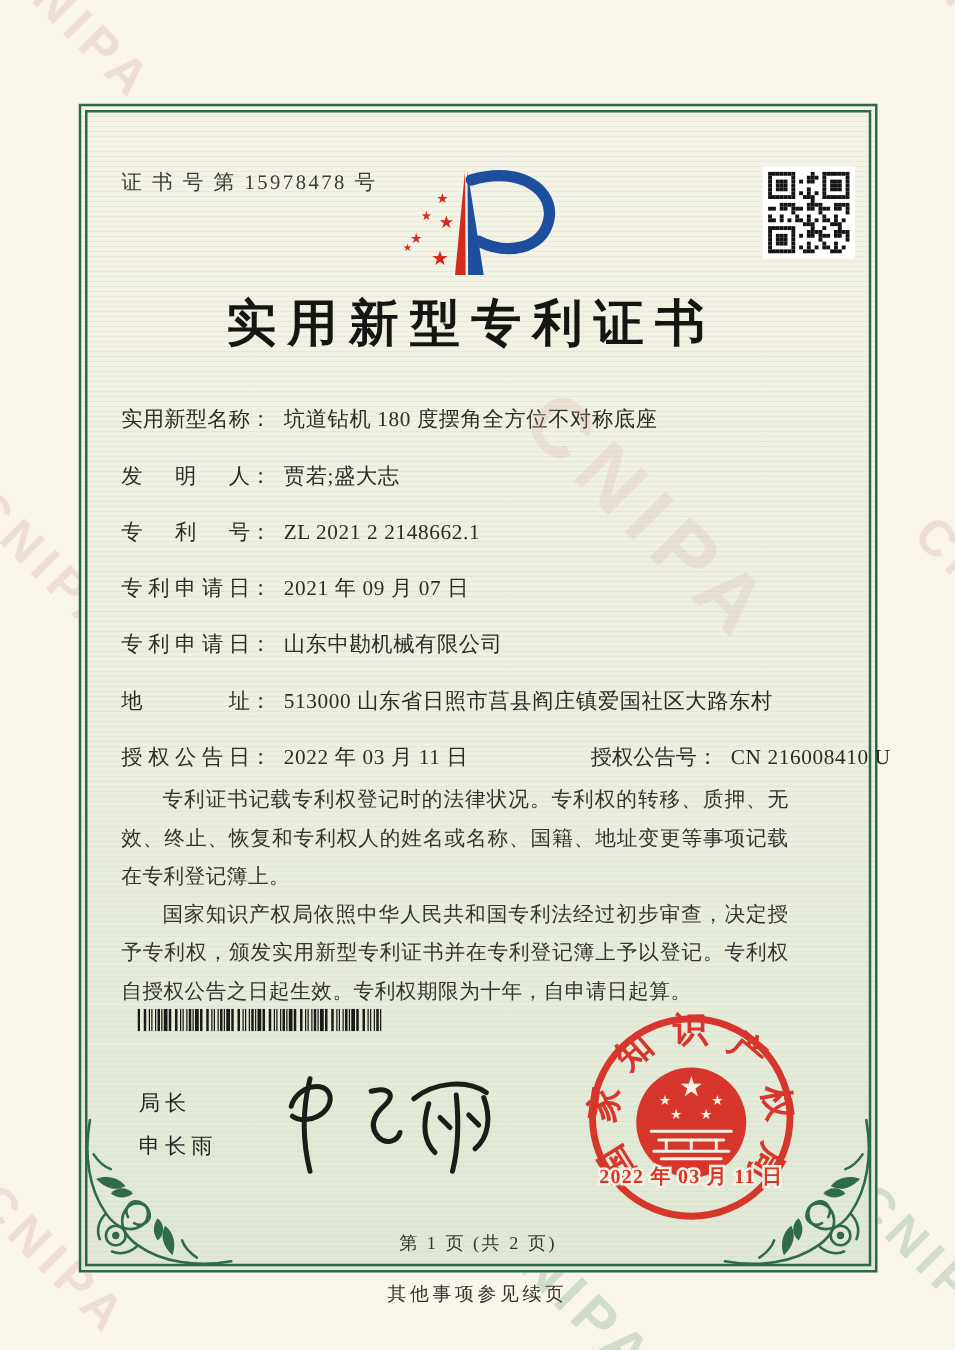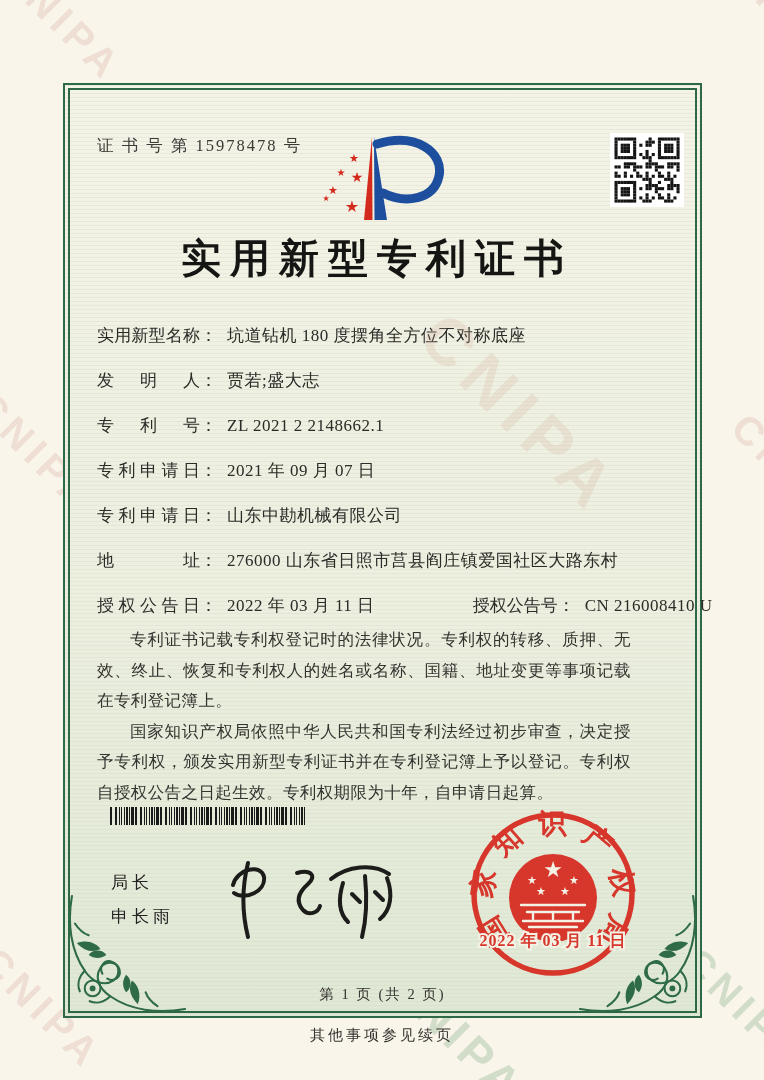--- a/index.html
+++ b/index.html
@@ -368,21 +368,21 @@
       <div class="frow">
         <span class="flabel">专利号</span><span class="fcolon">：</span><span class="fvalue">ZL 2021 2 2148662.1</span>
       </div>
       <div class="frow">
         <span class="flabel">专利申请日</span><span class="fcolon">：</span><span class="fvalue">2021 年 09 月 07 日</span>
       </div>
       <div class="frow">
         <span class="flabel">专利申请日</span><span class="fcolon">：</span><span class="fvalue">山东中勘机械有限公司</span>
       </div>
       <div class="frow">
-        <span class="flabel">地址</span><span class="fcolon">：</span><span class="fvalue">276000 山东省日照市莒县阎庄镇爱国社区大路东村</span>
+        <span class="flabel">地址</span><span class="fcolon">：</span><span class="fvalue">513000 山东省日照市莒县阎庄镇爱国社区大路东村</span>
       </div>
       <div class="frow">
         <span class="flabel">授权公告日</span><span class="fcolon">：</span><span class="fvalue">2022 年 03 月 11 日</span><span class="grant-second"><span>授权公告号</span><span class="fcolon">：</span><span class="fvalue">CN 216008410 U</span></span>
       </div>
     </div>
 
     <div class="paras">
       <p>专利证书记载专利权登记时的法律状况。专利权的转移、质押、无效、终止、恢复和专利权人的姓名或名称、国籍、地址变更等事项记载在专利登记簿上。</p>
       <p>国家知识产权局依照中华人民共和国专利法经过初步审查，决定授予专利权，颁发实用新型专利证书并在专利登记簿上予以登记。专利权自授权公告之日起生效。专利权期限为十年，自申请日起算。</p>
     </div>

